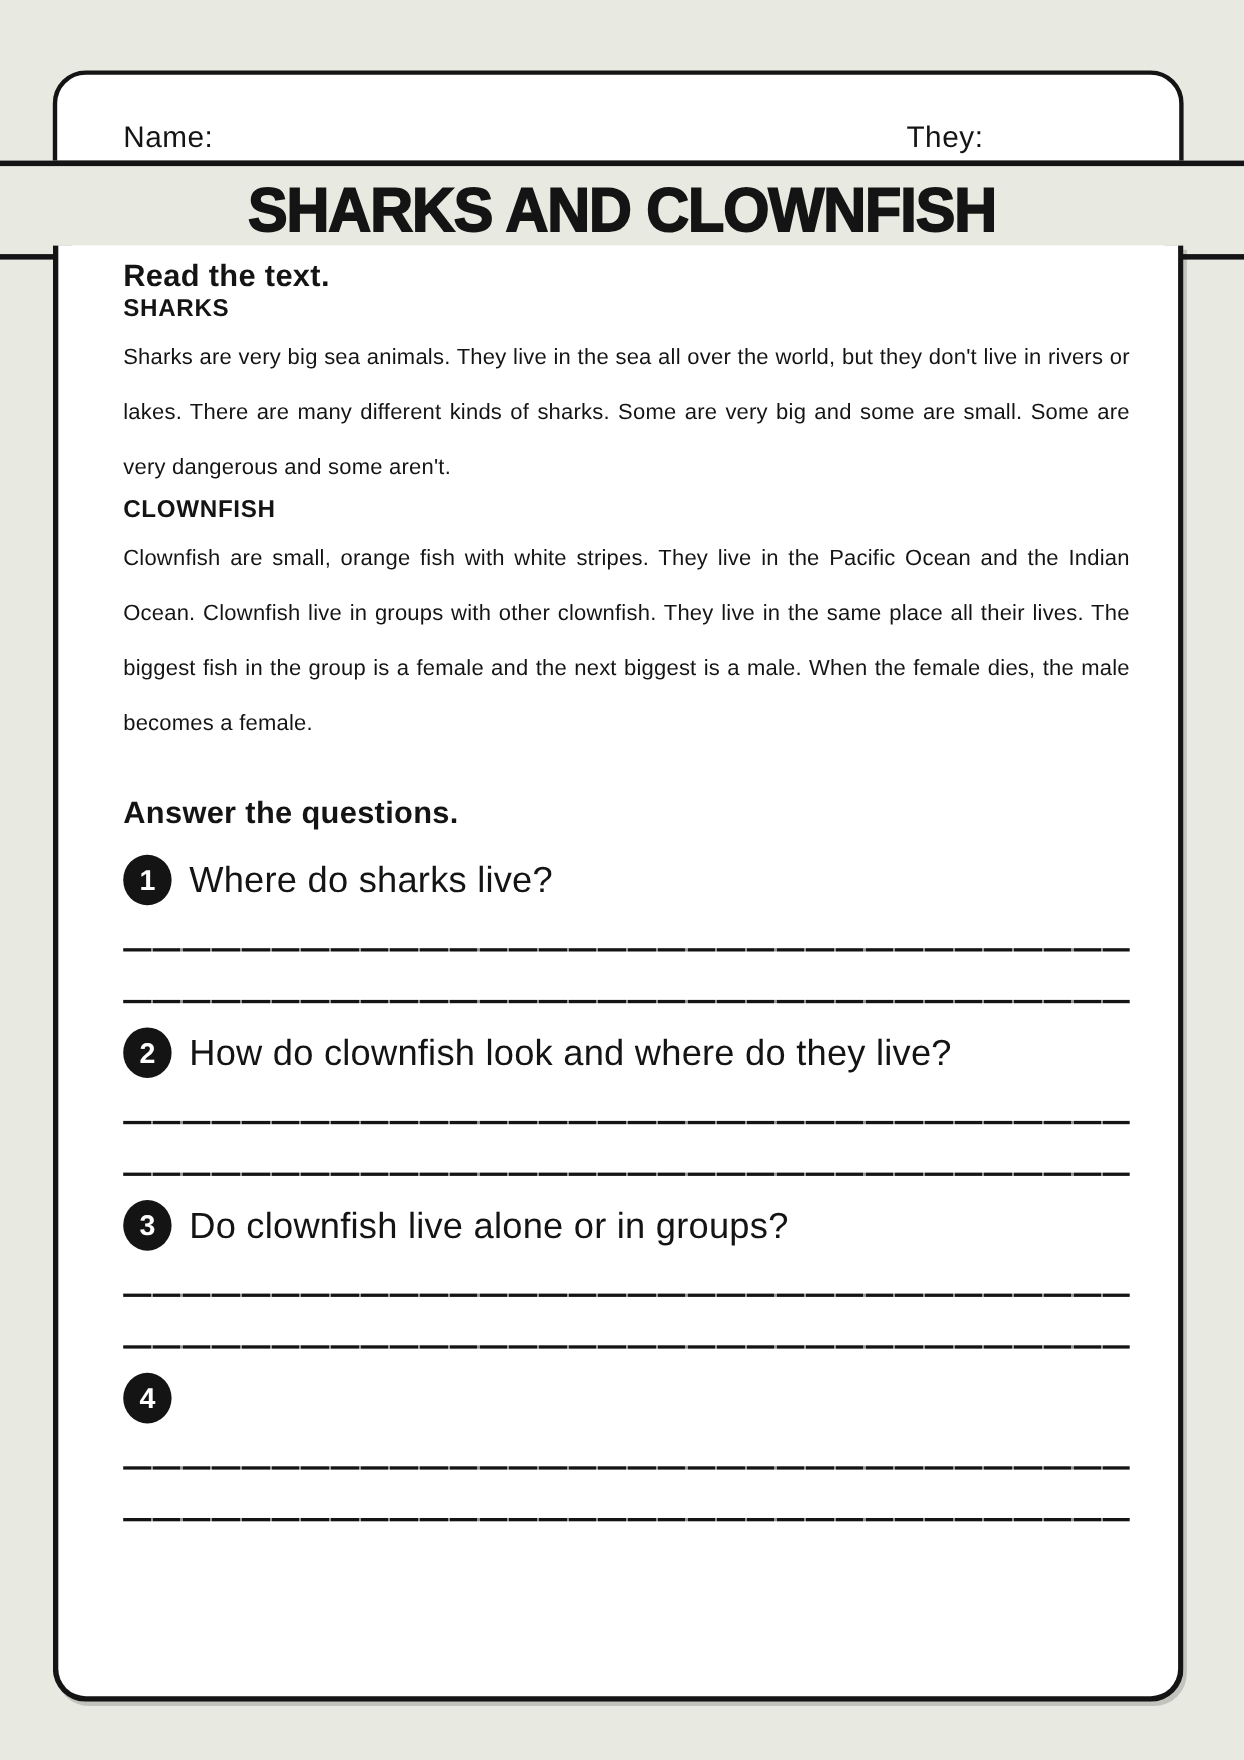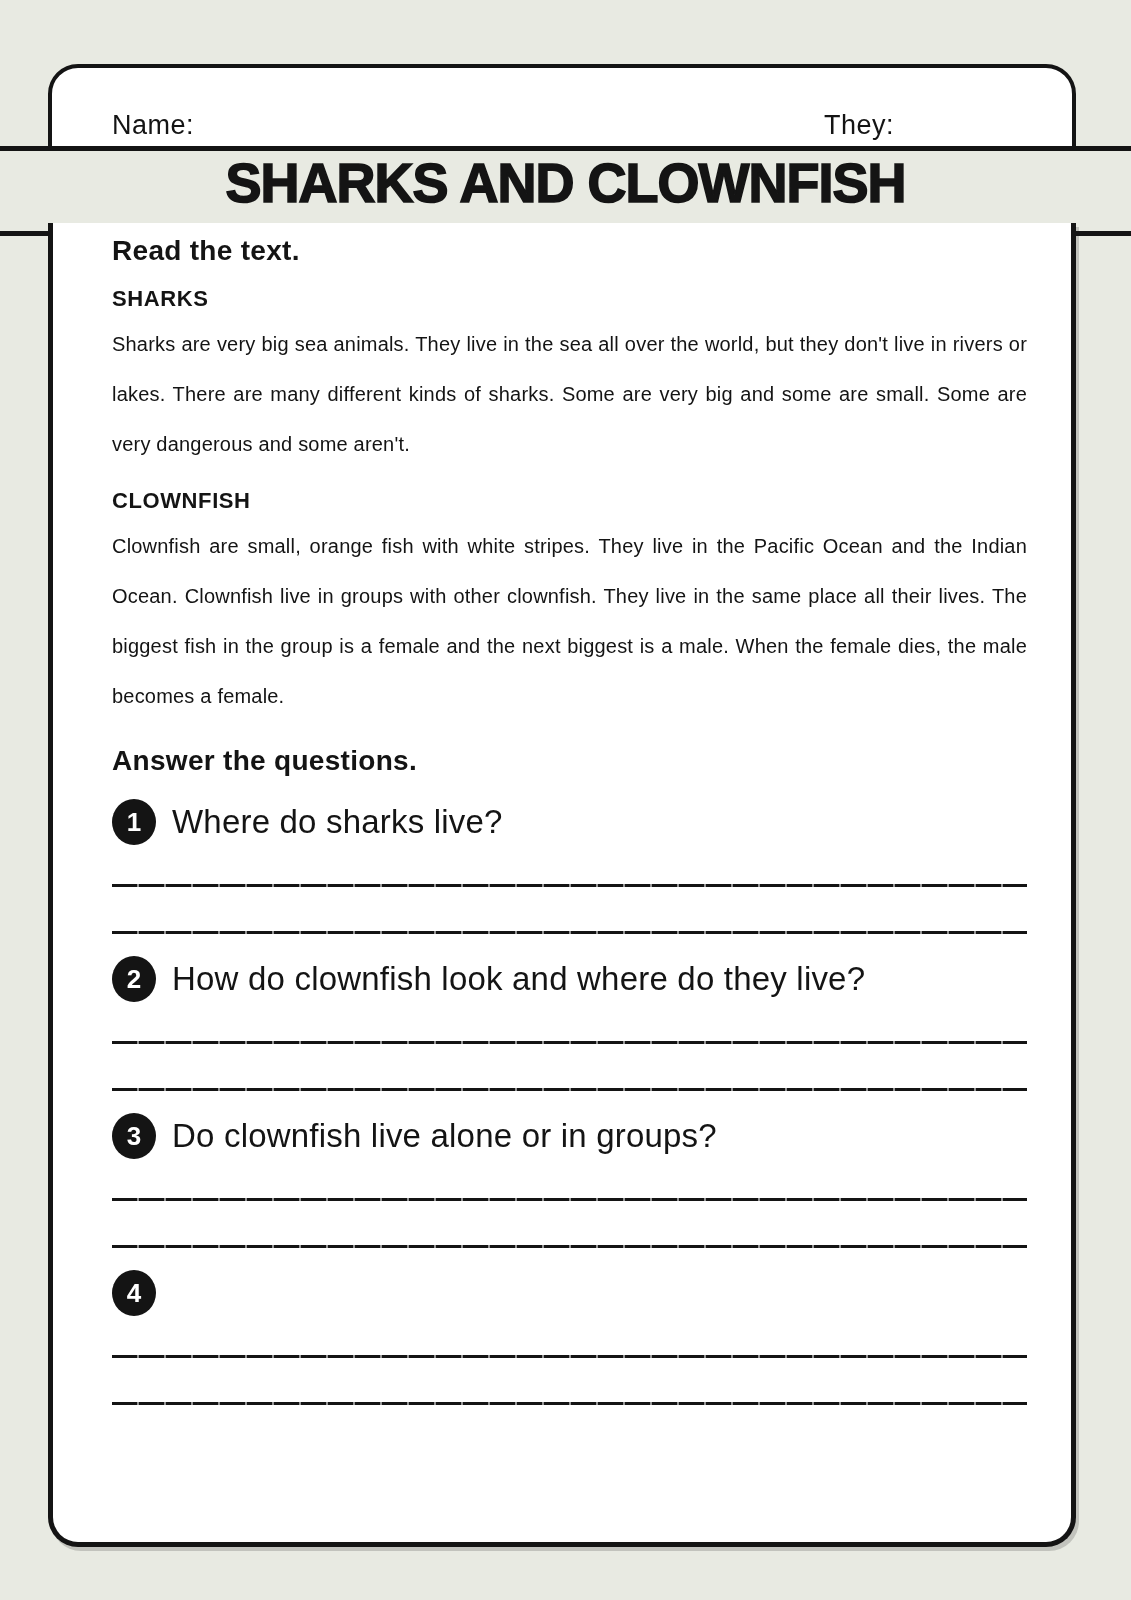--- a/index.html
+++ b/index.html
@@ -32,21 +32,21 @@
   .topbox .label.name{ left:60px; }
   .topbox .label.date{ left:772px; }
 
   
   .band{
     position:absolute; left:0; top:146px;
     width:1131px; height:90px;
     background:var(--page-bg);
     border-top:5px solid var(--ink);
     border-bottom:5px solid var(--ink);
-    display:flex; align-items:flex-start; justify-content:center;
+    display:flex; align-items:center; justify-content:center;
   }
   .band h1{
     font-size:54px; font-weight:900; letter-spacing:-1px;
     -webkit-text-stroke:1.6px var(--ink);
     transform:scaleY(1.04);
     white-space:nowrap;
   }
 
   
   .mainbox{
@@ -54,25 +54,24 @@
     width:1028px; height:1324px;
     background:var(--panel-bg);
     border:5px solid var(--ink);
     border-top:none;
     border-radius:0 0 30px 30px;
     box-shadow:3px 4px 0 rgba(20,20,20,.18);
     padding:12px 44px 40px 59px;
   }
 
   .instr{ font-size:28px; font-weight:bold; letter-spacing:.3px; }
-  .instr.answer{ margin-top:24px; }
+  .instr.answer{ margin-top:40px; }
 
   h2.section-heading{
     font-size:22px; font-weight:bold; letter-spacing:.6px;
-    margin-top:19px;
   }
   p.para{
     margin-top:7px;
     font-size:20px; line-height:50px; letter-spacing:.2px;
     text-align:justify;
   }
 
   
   .qblock{ margin-top:22px; }
   .qrow{ display:flex; align-items:center; gap:16px; height:46px; }

